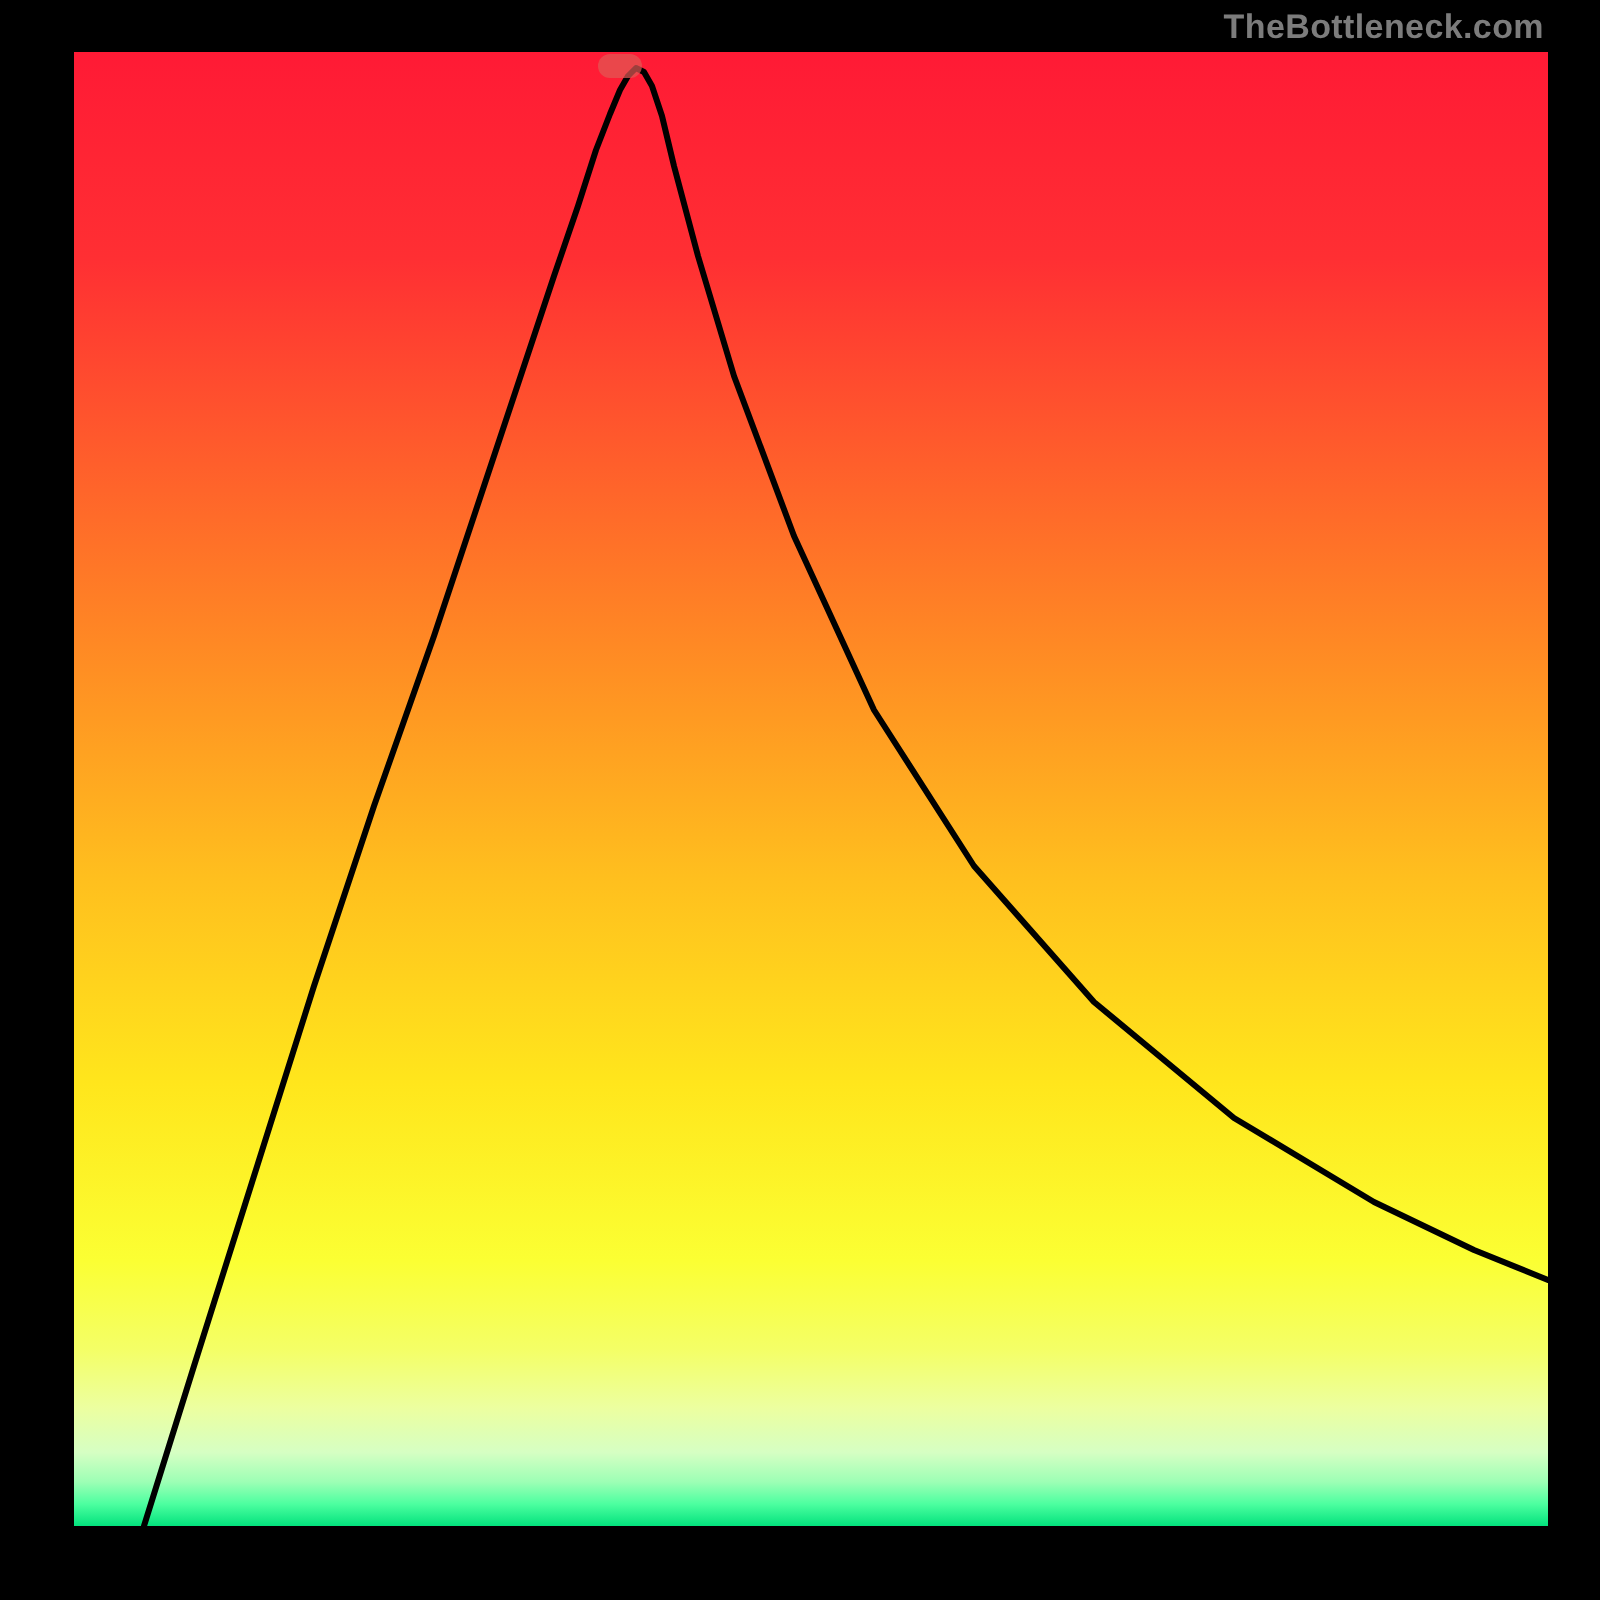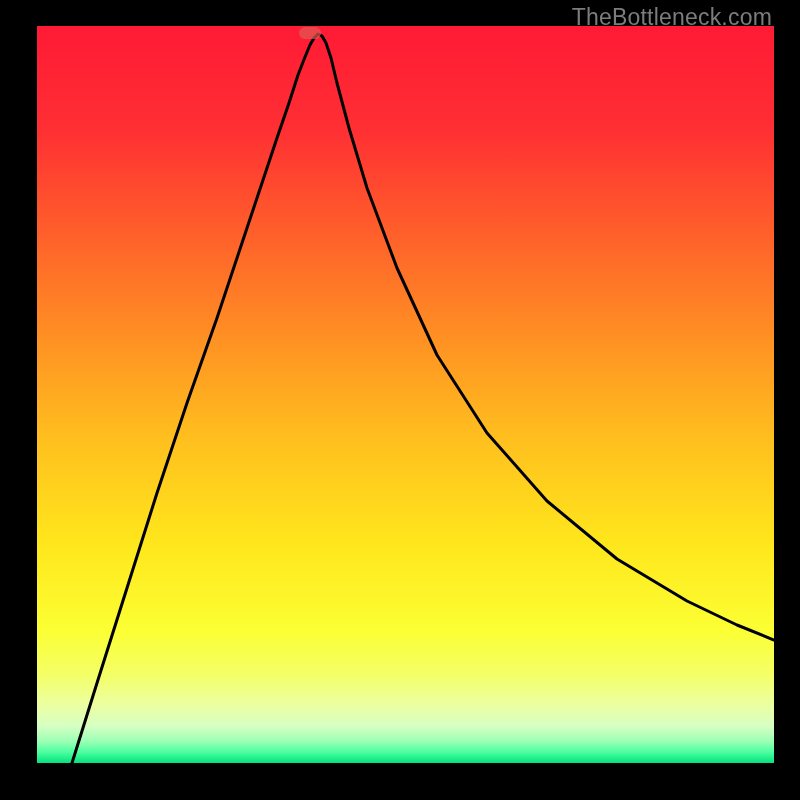--- a/index.html
+++ b/index.html
@@ -28,22 +28,22 @@
   }
   .gradient {
     position: absolute;
     inset: 0;
   }
   .watermark {
     position: absolute;
     top: 4px;
     right: 28px;
     font-family: Arial, Helvetica, sans-serif;
-    font-size: 23px;
-    font-weight: 400;
+    font-size: 17px;
+    font-weight: 700;
     color: #7c7c7c;
     letter-spacing: 0.2px;
   }
   svg.curve {
     position: absolute;
     inset: 0;
   }
   .marker {
     position: absolute;
     width: 22px;

